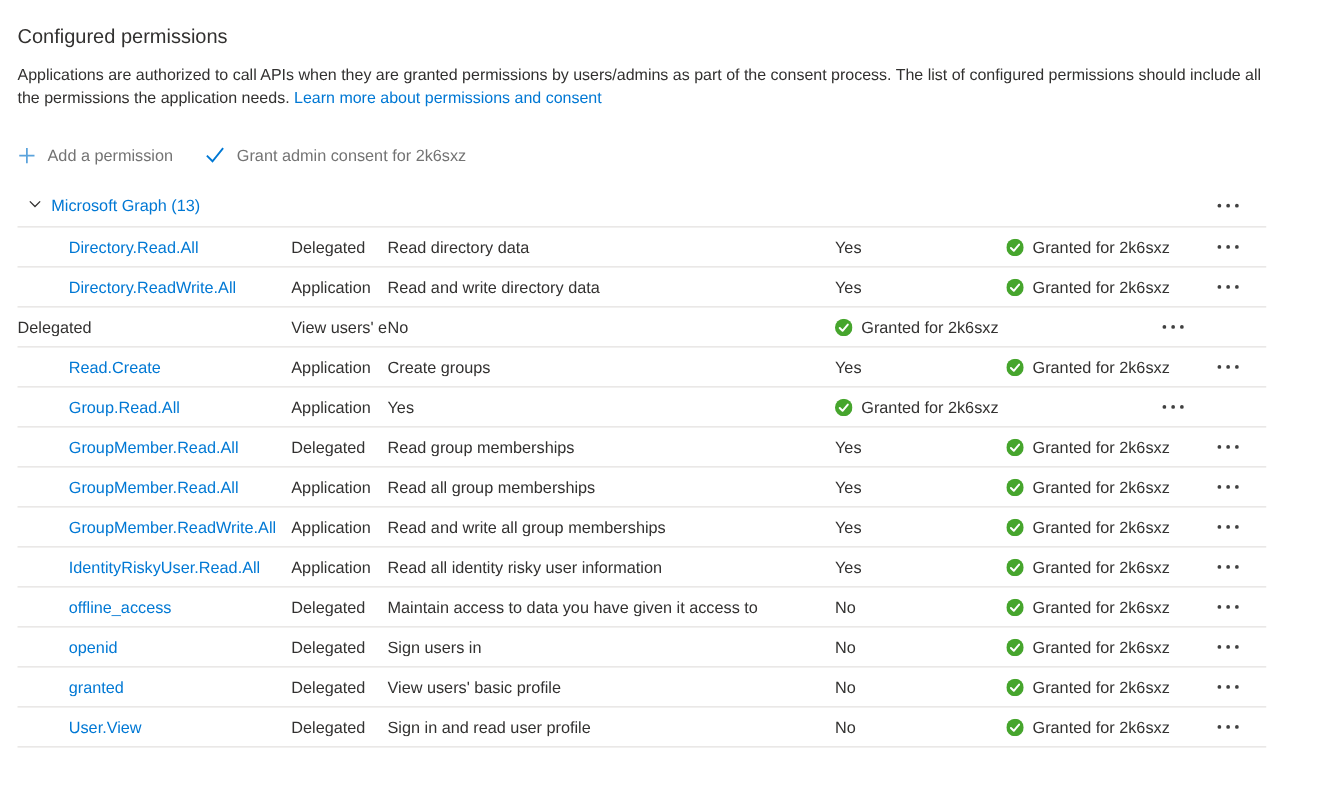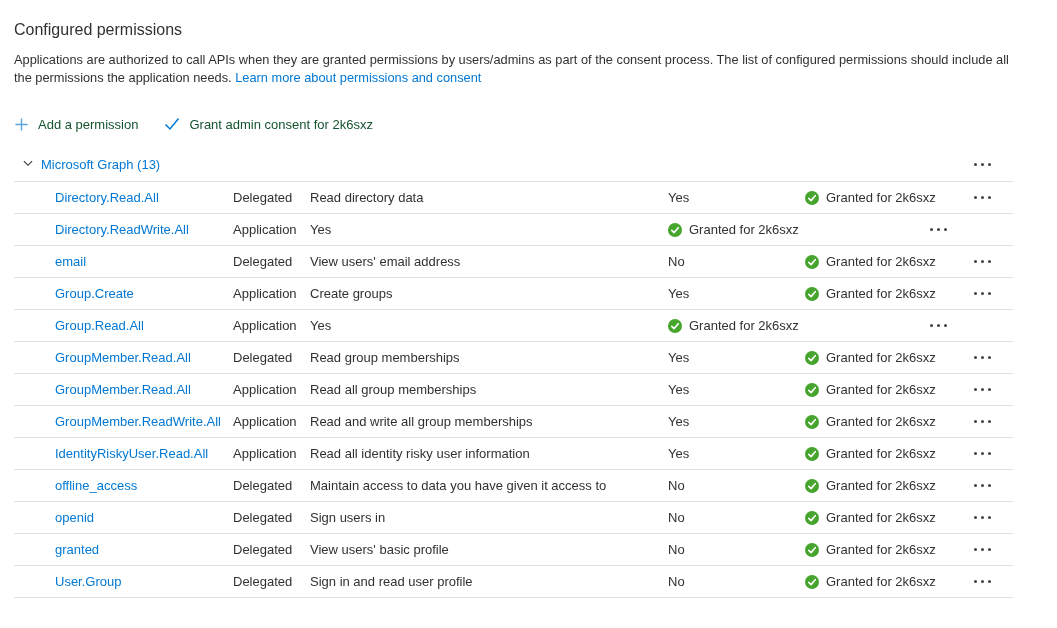--- a/index.html
+++ b/index.html
@@ -40,21 +40,21 @@
     height: 22px;
   }
   .toolbar-btn {
     display: inline-flex;
     align-items: center;
     gap: 9px;
     background: none;
     border: none;
     font-family: inherit;
     font-size: 13px;
-    color: #14532d;
+    color: #737373;
     cursor: pointer;
     padding: 0;
   }
   .toolbar-btn svg { display: block; }
 
   
   .perm-table { margin-top: 12px; width: 999px; }
   .trow {
     display: grid;
     grid-template-columns: 219px 77px 358px 137px 1fr 44px;
@@ -171,41 +171,41 @@
             <i></i>
             <i></i>
             <i></i>
           </span>
         </div>
     </div>
 
     <div class="trow data-row">
       <div class="cell name"><a href="#" class="perm-link">Directory.ReadWrite.All</a></div>
       <div class="cell">Application</div>
-      <div class="cell">Yes</div>
-      <div class="cell status-cell">
-        <span class="badge">
-            <svg viewBox="0 0 16 16" width="14" height="14">
-              <circle cx="8" cy="8" r="8" fill="#46a52d"></circle>
-              <path d="M4.3 8.4 L6.9 11 L11.7 5.3" stroke="#ffffff" stroke-width="1.8" fill="none" stroke-linecap="round" stroke-linejoin="round"></path>
-            </svg>
-          </span>
-        <span>Granted for 2k6sxz</span>
-      </div>
-      <div class="cell more-cell">
-          <span class="dots">
-            <i></i>
-            <i></i>
-            <i></i>
-          </span>
-        </div>
-    </div>
-
-    <div class="trow data-row">
-      <div class="cell name"><a href="#" class="perm-link">email</a></div>
+      <div class="cell">Read and write directory data</div>
+      <div class="cell">Yes</div>
+      <div class="cell status-cell">
+        <span class="badge">
+            <svg viewBox="0 0 16 16" width="14" height="14">
+              <circle cx="8" cy="8" r="8" fill="#46a52d"></circle>
+              <path d="M4.3 8.4 L6.9 11 L11.7 5.3" stroke="#ffffff" stroke-width="1.8" fill="none" stroke-linecap="round" stroke-linejoin="round"></path>
+            </svg>
+          </span>
+        <span>Granted for 2k6sxz</span>
+      </div>
+      <div class="cell more-cell">
+          <span class="dots">
+            <i></i>
+            <i></i>
+            <i></i>
+          </span>
+        </div>
+    </div>
+
+    <div class="trow data-row">
       <div class="cell">Delegated</div>
       <div class="cell">View users' email address</div>
       <div class="cell">No</div>
       <div class="cell status-cell">
         <span class="badge">
             <svg viewBox="0 0 16 16" width="14" height="14">
               <circle cx="8" cy="8" r="8" fill="#46a52d"></circle>
               <path d="M4.3 8.4 L6.9 11 L11.7 5.3" stroke="#ffffff" stroke-width="1.8" fill="none" stroke-linecap="round" stroke-linejoin="round"></path>
             </svg>
           </span>
@@ -214,21 +214,21 @@
       <div class="cell more-cell">
           <span class="dots">
             <i></i>
             <i></i>
             <i></i>
           </span>
         </div>
     </div>
 
     <div class="trow data-row">
-      <div class="cell name"><a href="#" class="perm-link">Group.Create</a></div>
+      <div class="cell name"><a href="#" class="perm-link">Read.Create</a></div>
       <div class="cell">Application</div>
       <div class="cell">Create groups</div>
       <div class="cell">Yes</div>
       <div class="cell status-cell">
         <span class="badge">
             <svg viewBox="0 0 16 16" width="14" height="14">
               <circle cx="8" cy="8" r="8" fill="#46a52d"></circle>
               <path d="M4.3 8.4 L6.9 11 L11.7 5.3" stroke="#ffffff" stroke-width="1.8" fill="none" stroke-linecap="round" stroke-linejoin="round"></path>
             </svg>
           </span>
@@ -420,21 +420,21 @@
       <div class="cell more-cell">
           <span class="dots">
             <i></i>
             <i></i>
             <i></i>
           </span>
         </div>
     </div>
 
     <div class="trow data-row">
-      <div class="cell name"><a href="#" class="perm-link">User.Group</a></div>
+      <div class="cell name"><a href="#" class="perm-link">User.View</a></div>
       <div class="cell">Delegated</div>
       <div class="cell">Sign in and read user profile</div>
       <div class="cell">No</div>
       <div class="cell status-cell">
         <span class="badge">
             <svg viewBox="0 0 16 16" width="14" height="14">
               <circle cx="8" cy="8" r="8" fill="#46a52d"></circle>
               <path d="M4.3 8.4 L6.9 11 L11.7 5.3" stroke="#ffffff" stroke-width="1.8" fill="none" stroke-linecap="round" stroke-linejoin="round"></path>
             </svg>
           </span>

